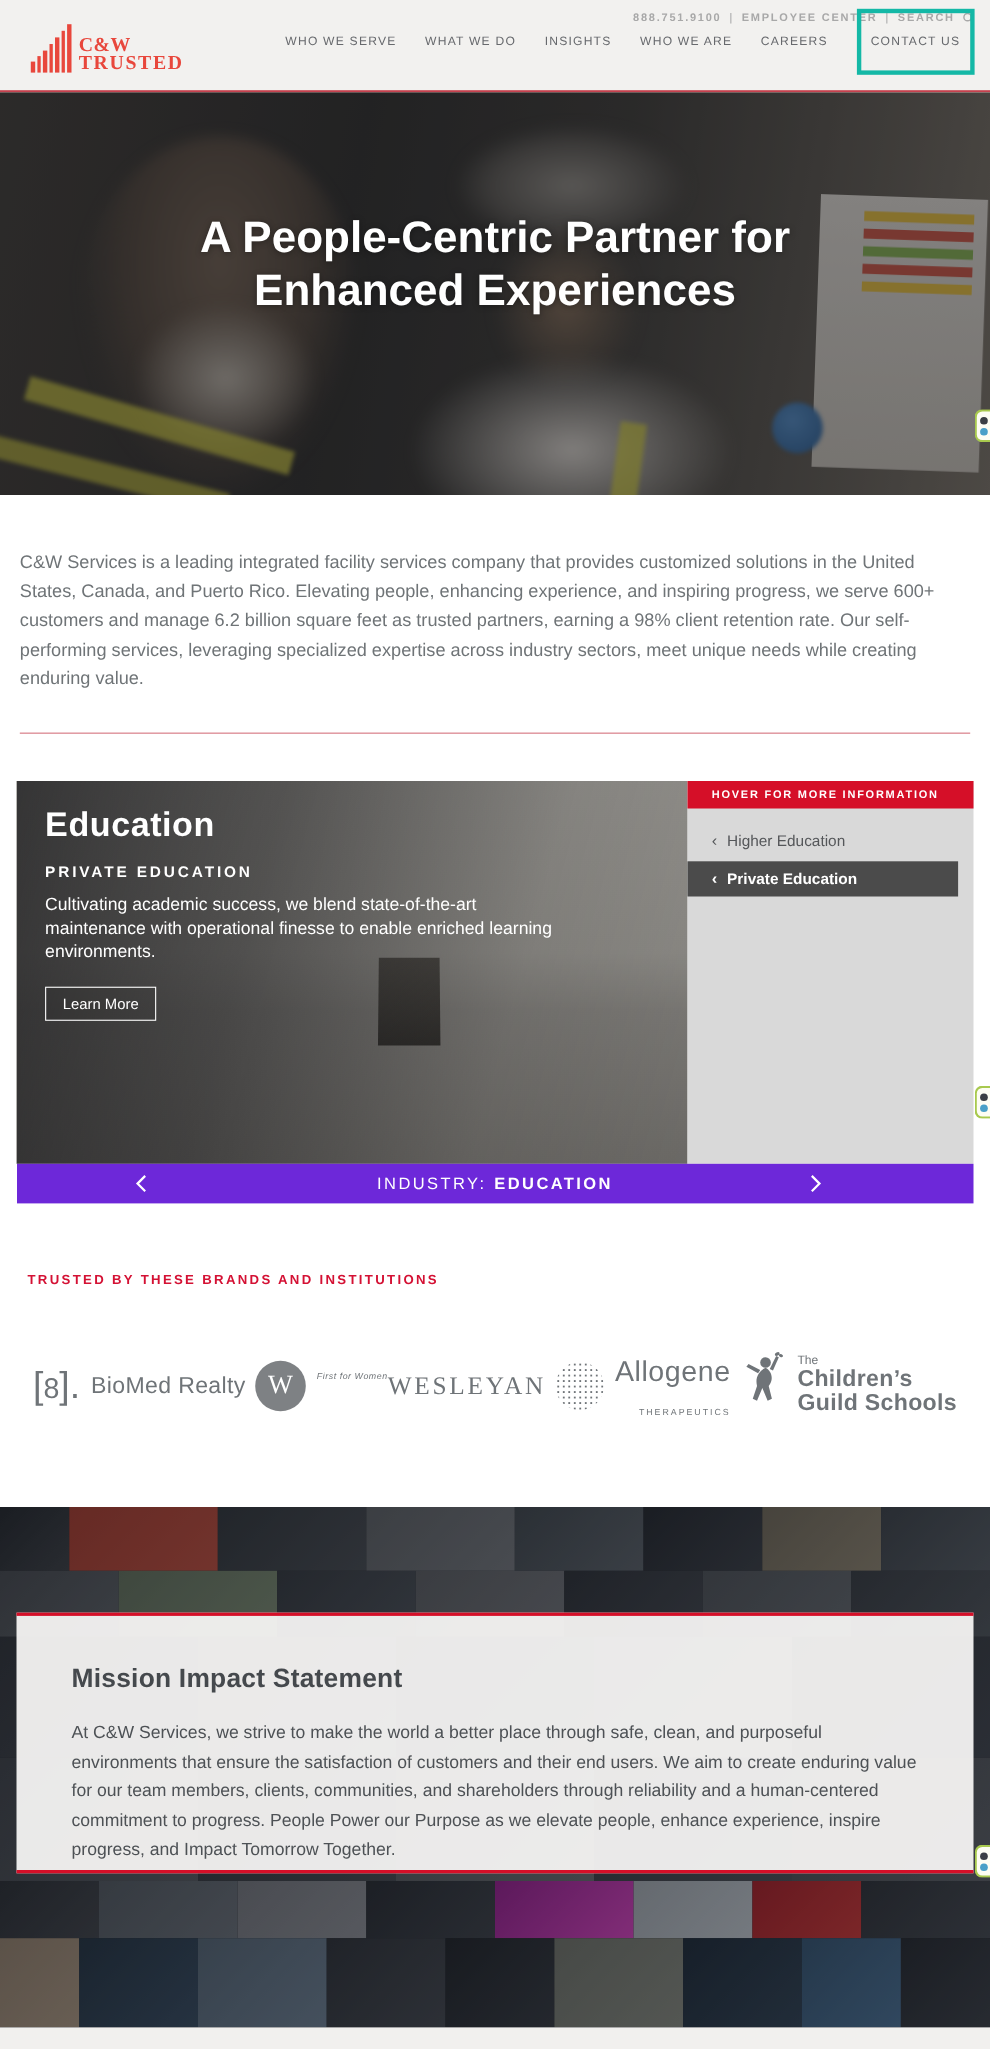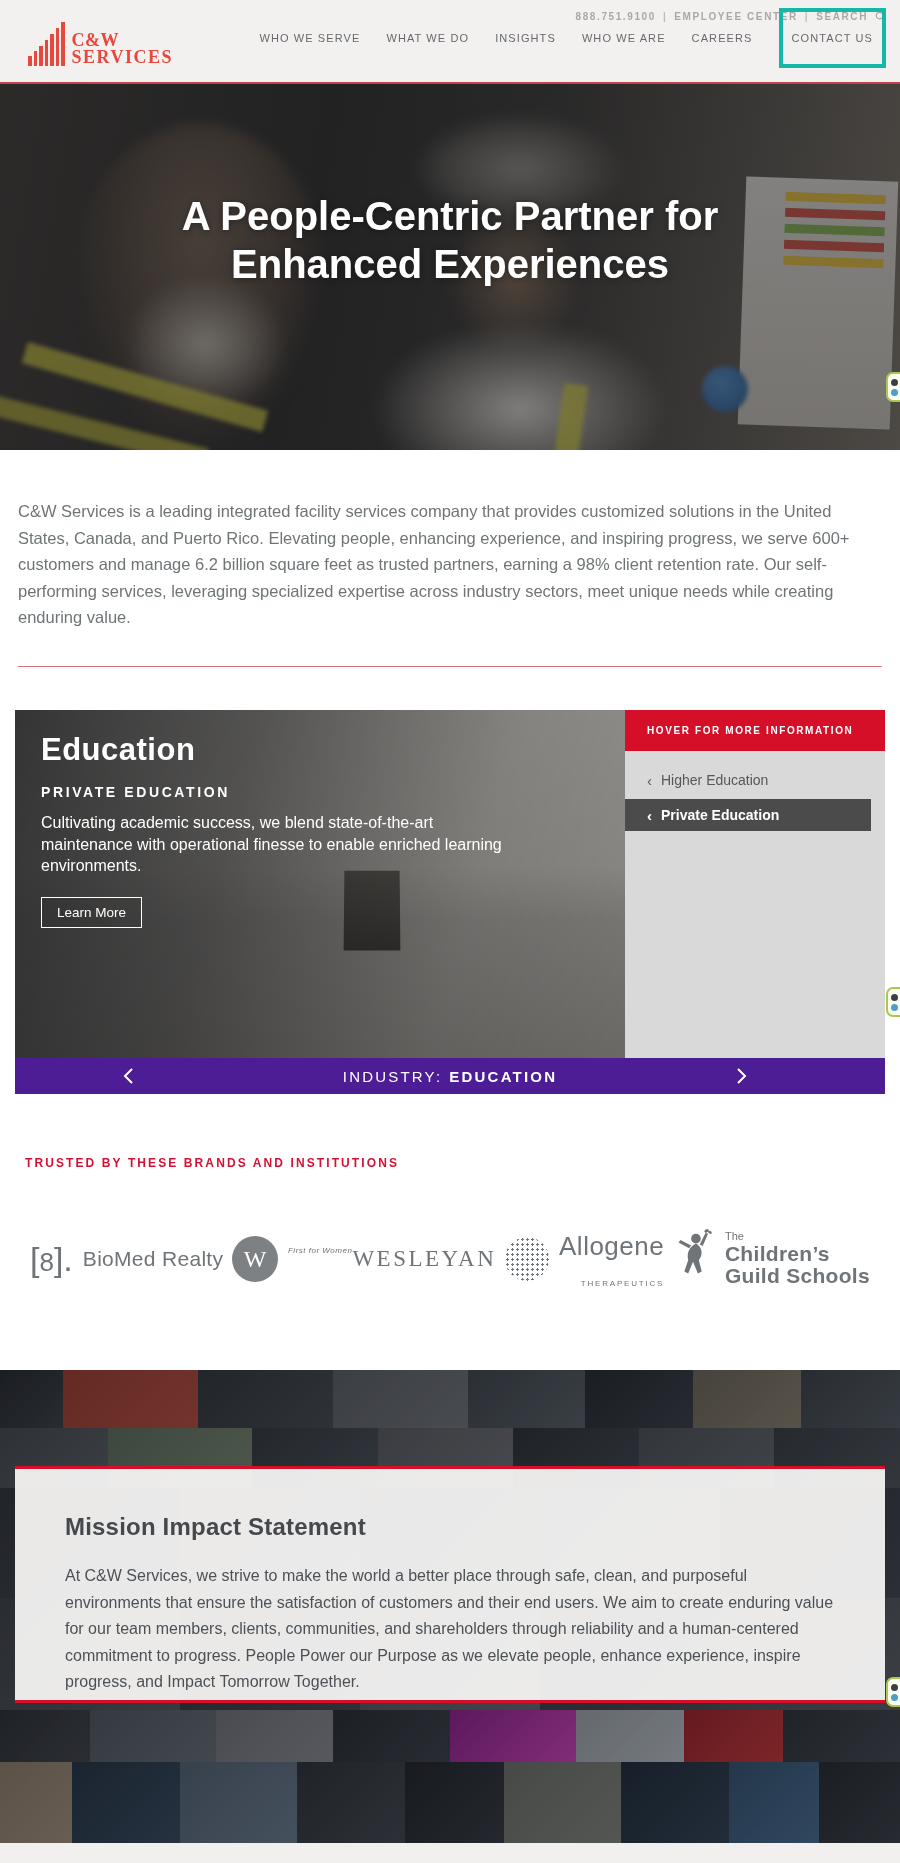--- a/index.html
+++ b/index.html
@@ -72,28 +72,28 @@
             background:linear-gradient(#4a4742,#2f2d2a); transform:perspective(200px) rotateX(4deg); }
   .slide-shade { position:absolute; inset:0;
     background:linear-gradient(105deg, rgba(28,28,30,0.80) 0%, rgba(28,28,30,0.55) 35%, rgba(28,28,30,0.15) 72%, rgba(28,28,30,0.05) 100%); }
   .slide-content { position:relative; z-index:3; padding:22px 30px 0 26px; color:#fff; max-width:520px; }
   .slide-title { font-size:31px; font-weight:bold; letter-spacing:0.5px; }
   .slide-subtitle { margin-top:16px; font-size:14px; font-weight:bold; letter-spacing:2.6px; }
   .slide-desc { margin-top:12px; font-size:16px; line-height:21.5px; max-width:470px; }
   .slide-cta { display:inline-block; margin-top:20px; border:1px solid #fff; padding:7px 15px;
                font-size:13.5px; color:#fff; cursor:pointer; background:rgba(0,0,0,0.05); }
   .side { position:relative; width:260px; flex:0 0 260px; background:#d9d9d9; }
-  .side-head { height:41px; background:#d50f28; color:#fff; font-size:10px; font-weight:bold;
+  .side-head { height:25px; background:#d50f28; color:#fff; font-size:10px; font-weight:bold;
                letter-spacing:1.6px; display:flex; align-items:center; padding-left:22px; }
   .side-list { padding-top:13px; }
   .side-item { display:flex; align-items:center; padding:8px 0 8px 22px; font-size:14px;
                color:#55575a; cursor:pointer; }
   .side-item .chev { margin-right:9px; font-size:15px; line-height:1; }
   .side-item.active { background:#4b4b4b; color:#fff; font-weight:bold; margin-right:14px; margin-top:3px; }
-  .industry-bar { position:relative; height:36px; background:#4c1d95; color:#fff;
+  .industry-bar { position:relative; height:36px; background:#6d28d9; color:#fff;
                   display:flex; align-items:center; justify-content:center;
                   font-size:15px; letter-spacing:2.2px; }
   .industry-bar b { margin-left:7px; }
   .car-arrow { position:absolute; top:0; bottom:0; display:flex; align-items:center; cursor:pointer; }
   .car-arrow.prev { left:108px; } .car-arrow.next { right:138px; }
   .car-arrow svg { display:block; }
 
   
   .trusted { height:276px; background:#fff; padding:62px 25px 0 25px; }
   .trusted-heading { font-size:12px; font-weight:bold; letter-spacing:2.1px; color:#d41134; }
@@ -166,21 +166,21 @@
         <i style="height:10px"></i>
           <i style="height:15px"></i>
           <i style="height:20px"></i>
         <i style="height:26px"></i>
           <i style="height:32px"></i>
           <i style="height:38px"></i>
           <i style="height:44px"></i>
       </span>
       <span class="logo-text">
         <span class="l1">C&amp;W</span><br>
-        <span class="l2">SERVICES</span>
+        <span class="l2">TRUSTED</span>
       </span>
     </div>
     <nav class="nav">
       <span class="nav-item">WHO WE SERVE</span>
       <span class="nav-item">WHAT WE DO</span>
       <span class="nav-item">INSIGHTS</span>
       <span class="nav-item">WHO WE ARE</span>
       <span class="nav-item">CAREERS</span>
       <span class="nav-item nav-cta">CONTACT US</span>
     </nav>

